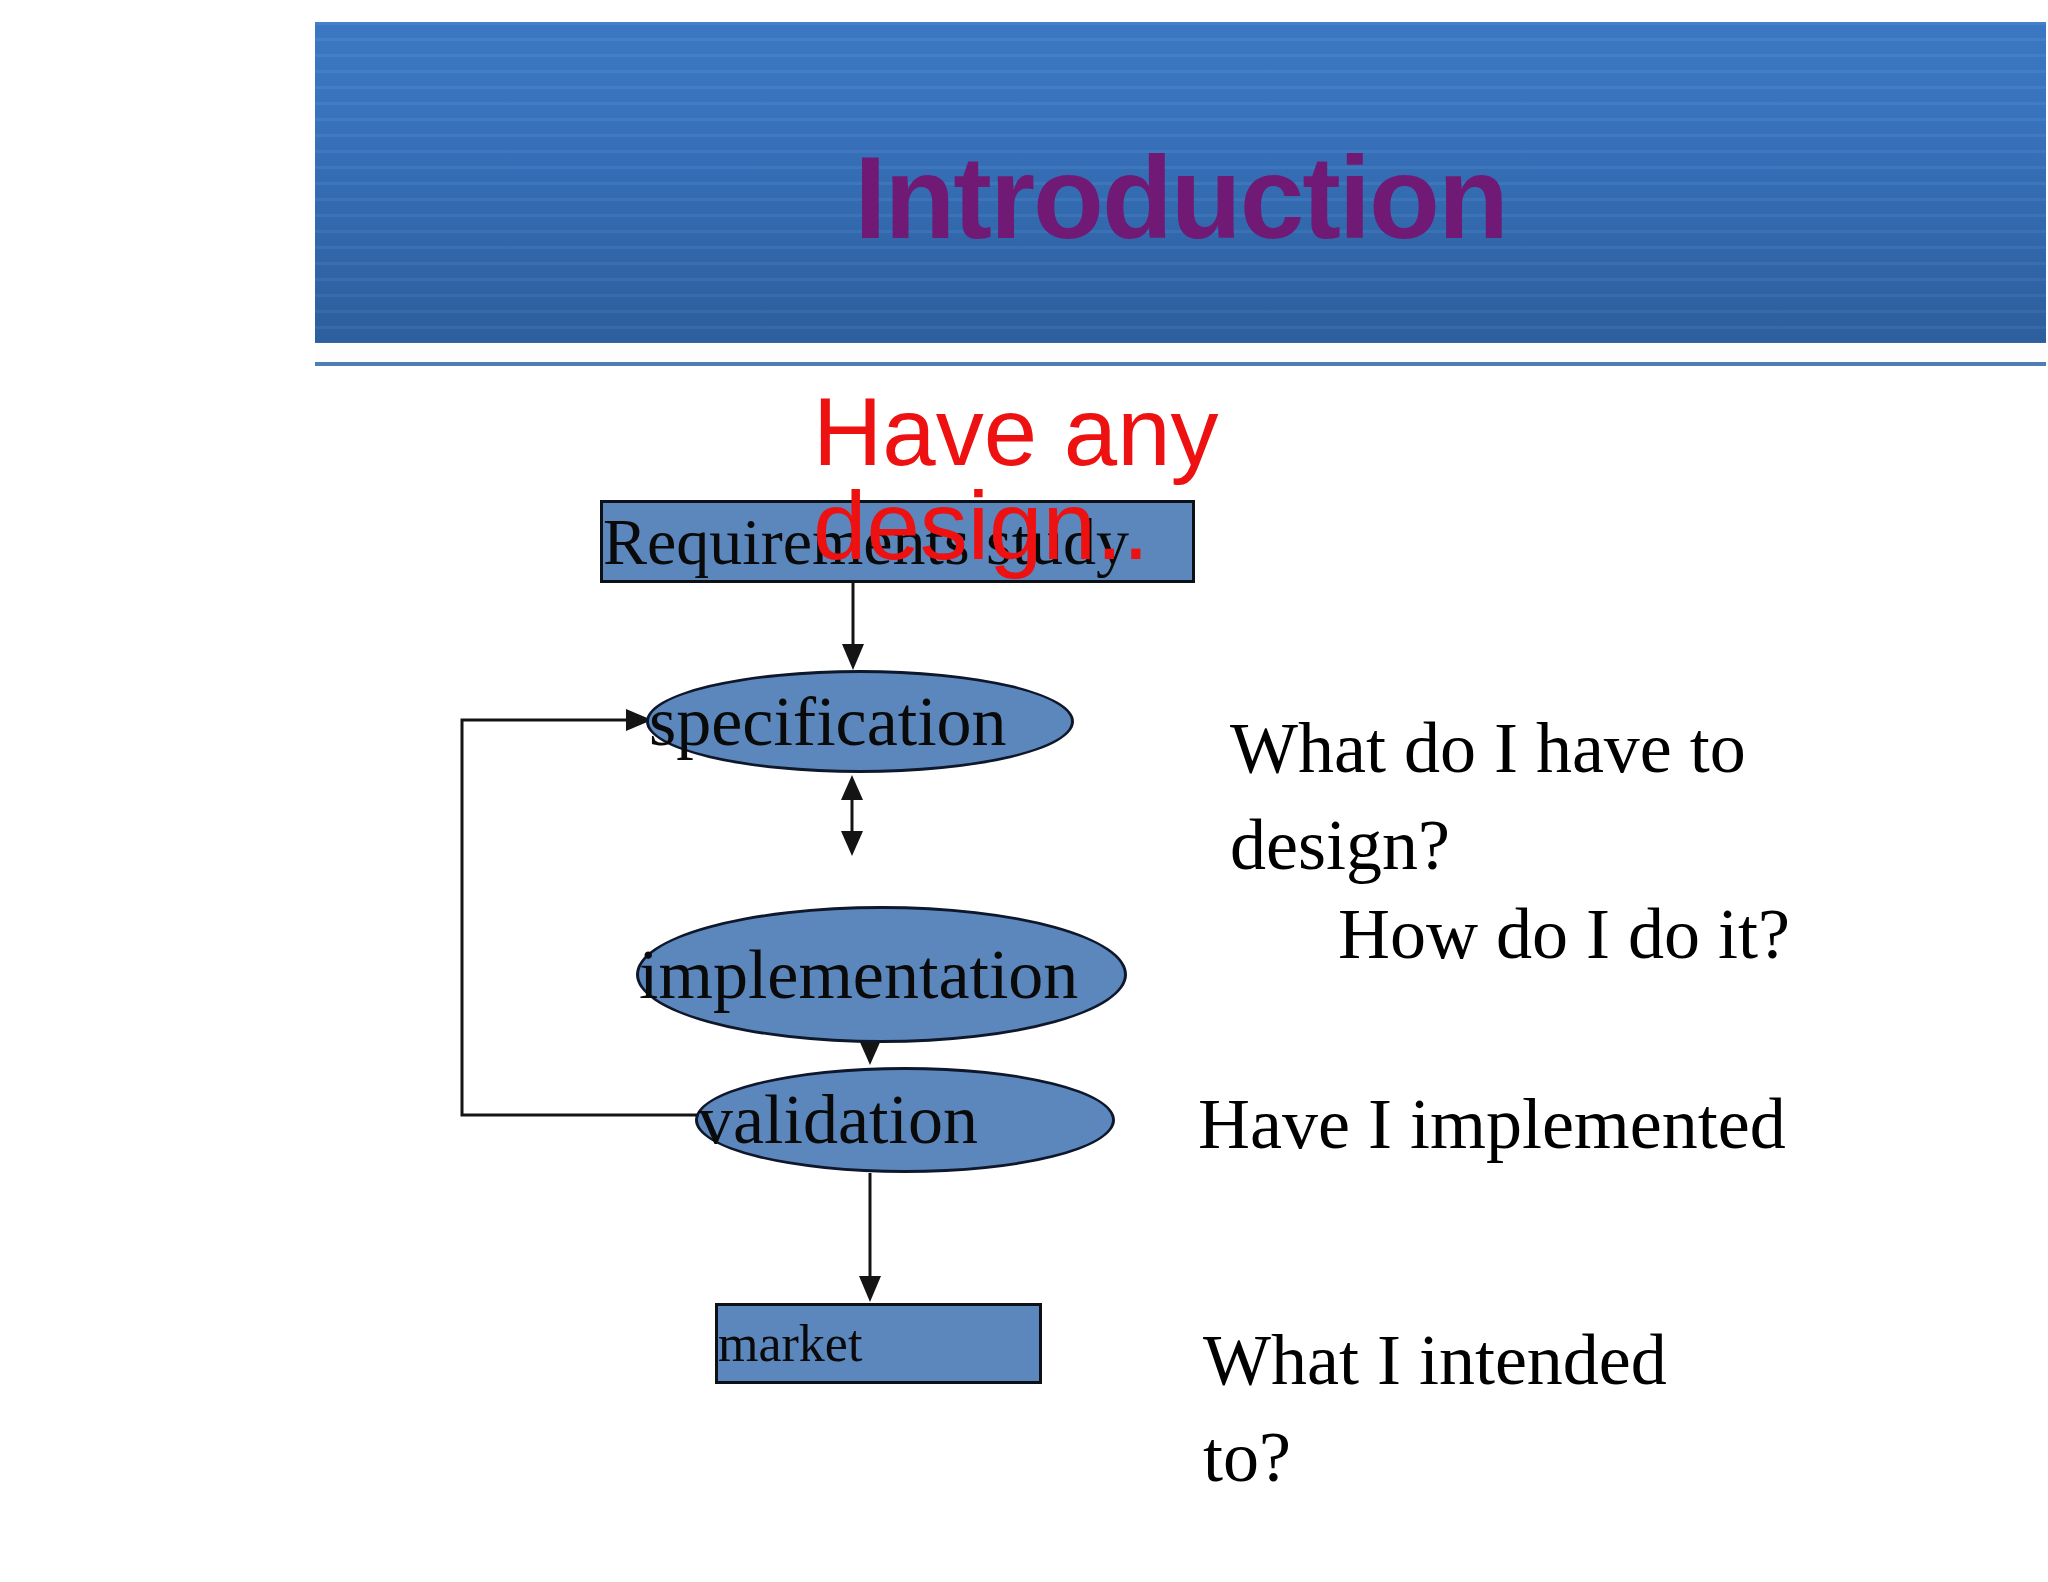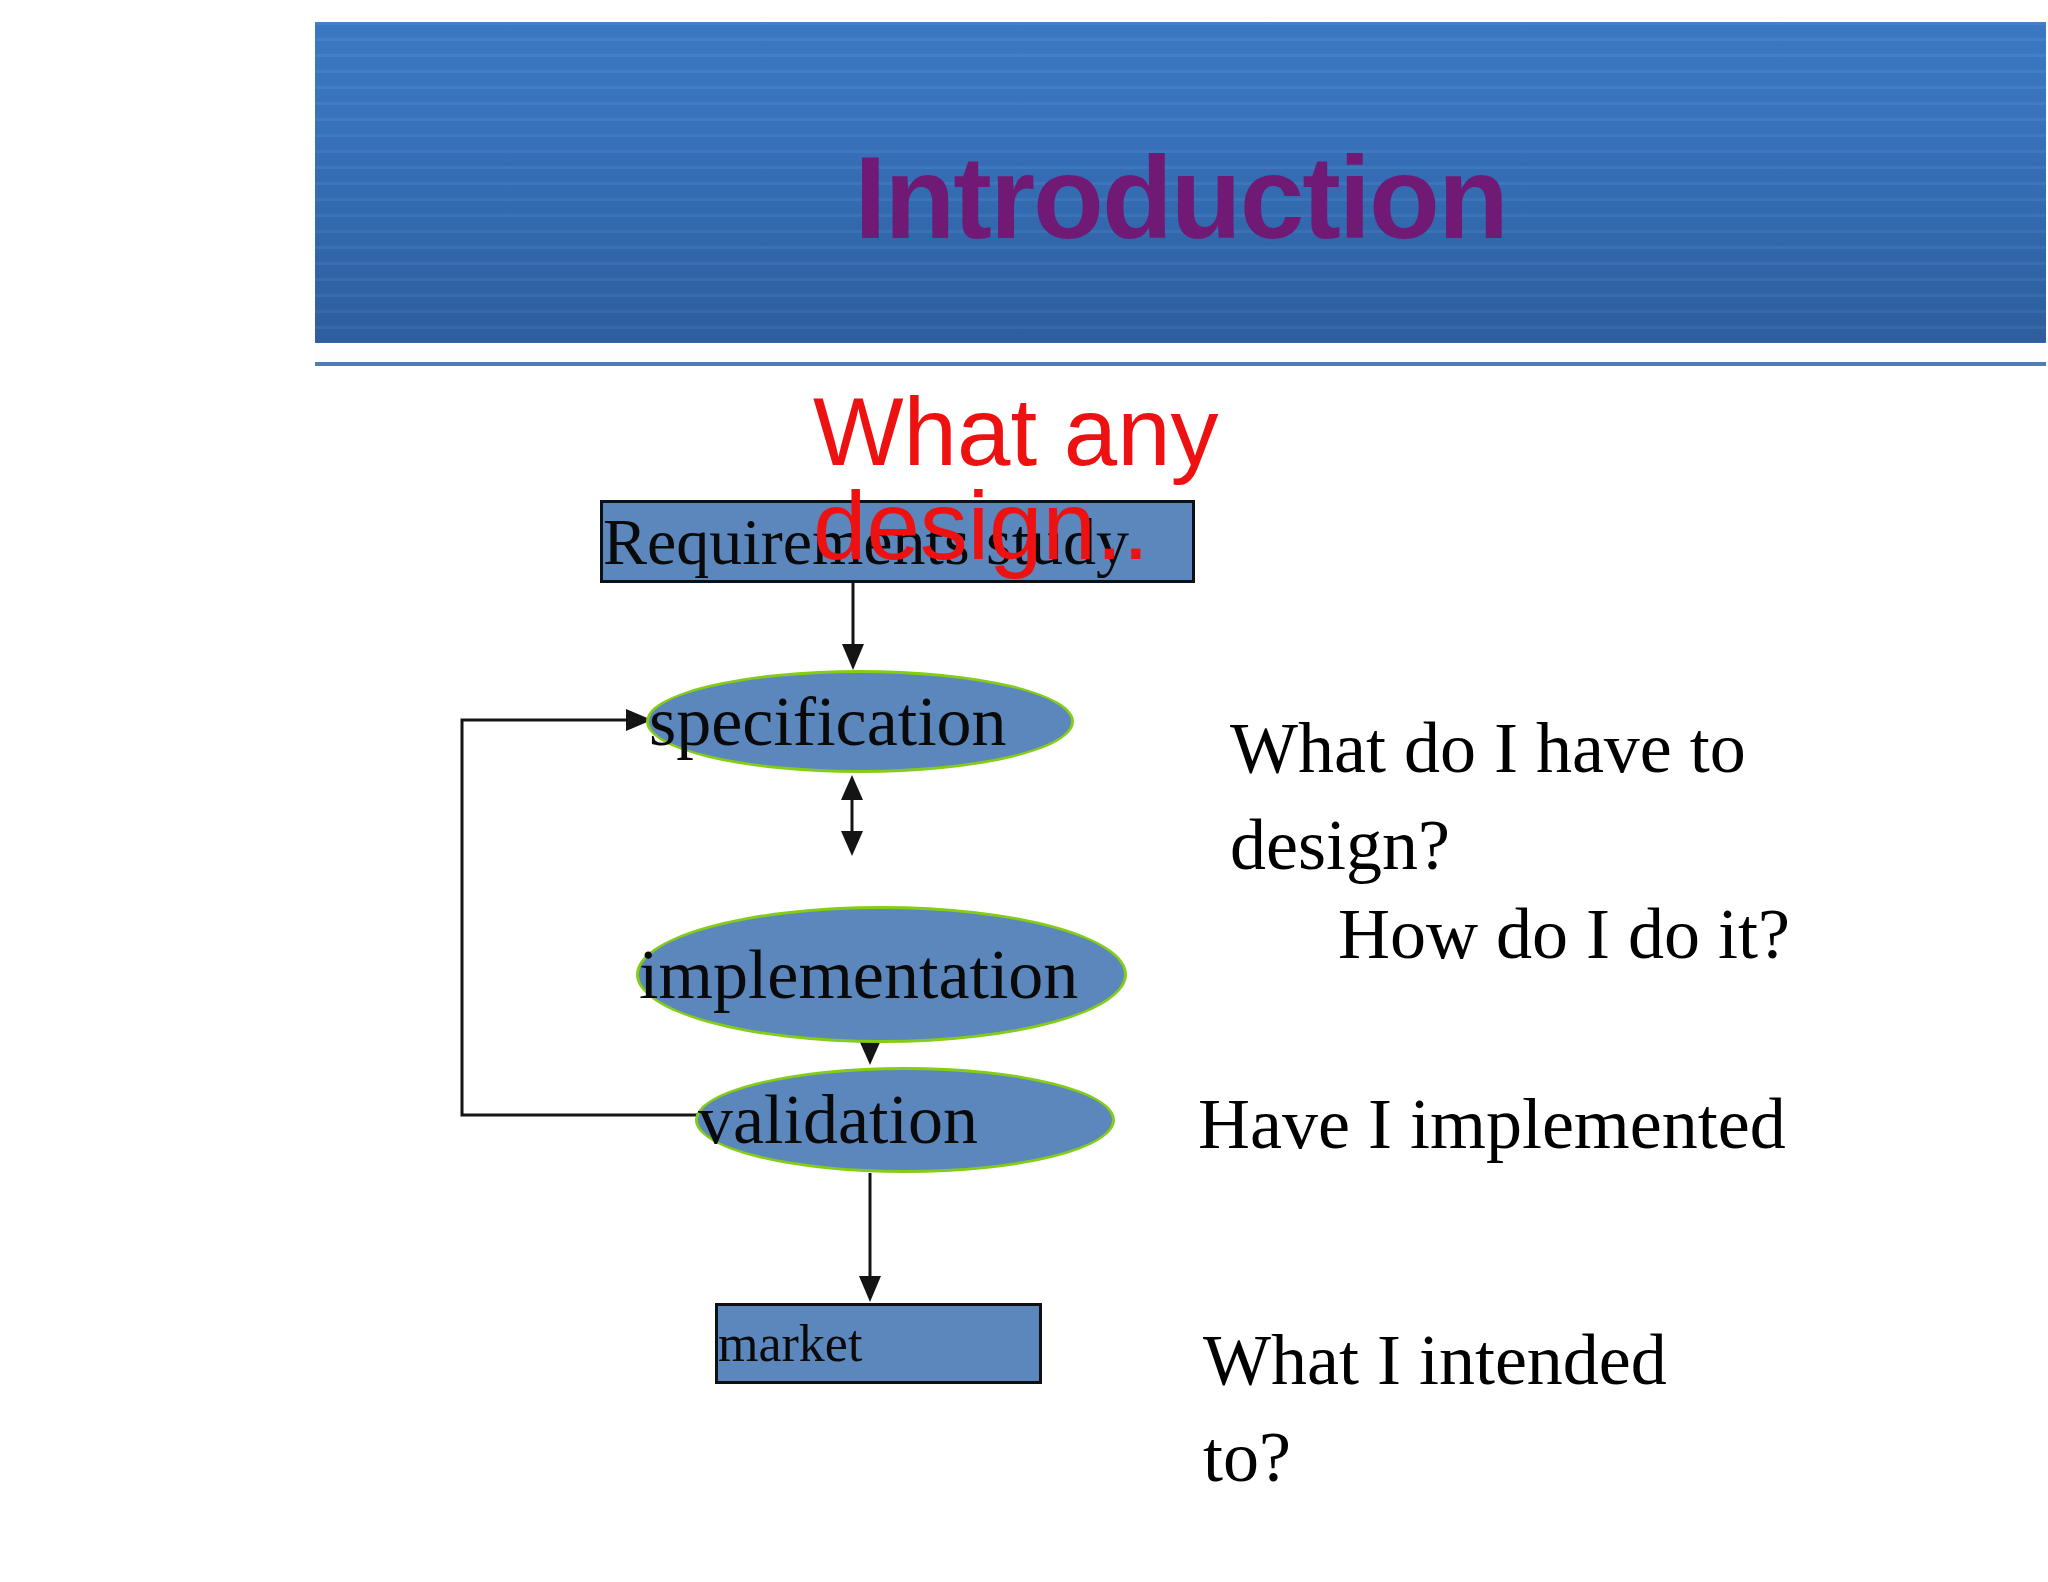--- a/index.html
+++ b/index.html
@@ -50,21 +50,21 @@
   
   .node{
     position:absolute;
     display:flex;align-items:center;justify-content:flex-start;
     box-sizing:border-box;
     background:#5b87bd;
     color:#0a0a0a;
     z-index:2;
   }
   .node.rect{border:3px solid #0c1117;font-size:66px;}
-  .node.ellipse{border:3px solid #84cc16;border-radius:50%;font-size:70px;}
+  .node.ellipse{border:3px solid #0f172a;border-radius:50%;font-size:70px;}
 
   #node-requirements{left:600px;top:500px;width:595px;height:83px;}
   #node-specification{left:646px;top:670px;width:428px;height:103px;}
   #node-implementation{left:636px;top:906px;width:491px;height:137px;}
   #node-validation{left:695px;top:1067px;width:420px;height:106px;}
   #node-market{left:715px;top:1303px;width:327px;height:81px;font-size:52px;}
 
   
   .connectors{position:absolute;left:0;top:0;z-index:1;}
   .connectors line, .connectors polyline{stroke:#141414;stroke-width:3;fill:none;}
@@ -86,21 +86,21 @@
 
 <div class="slide">
 
   <div class="banner">
     <div class="banner-fill"></div>
     <div class="banner-strip"></div>
     <div class="banner-title">Introduction</div>
   </div>
 
   <div class="red-note">
-    <div>What any</div>
+    <div>Have any</div>
     <div>design..</div>
   </div>
 
   <svg class="connectors" width="2048" height="1582" viewBox="0 0 2048 1582">
 
     <g>
       <line x1="853" y1="583" x2="853" y2="648"></line>
       <polygon points="853,670 842,644 864,644"></polygon>
     </g>
 

